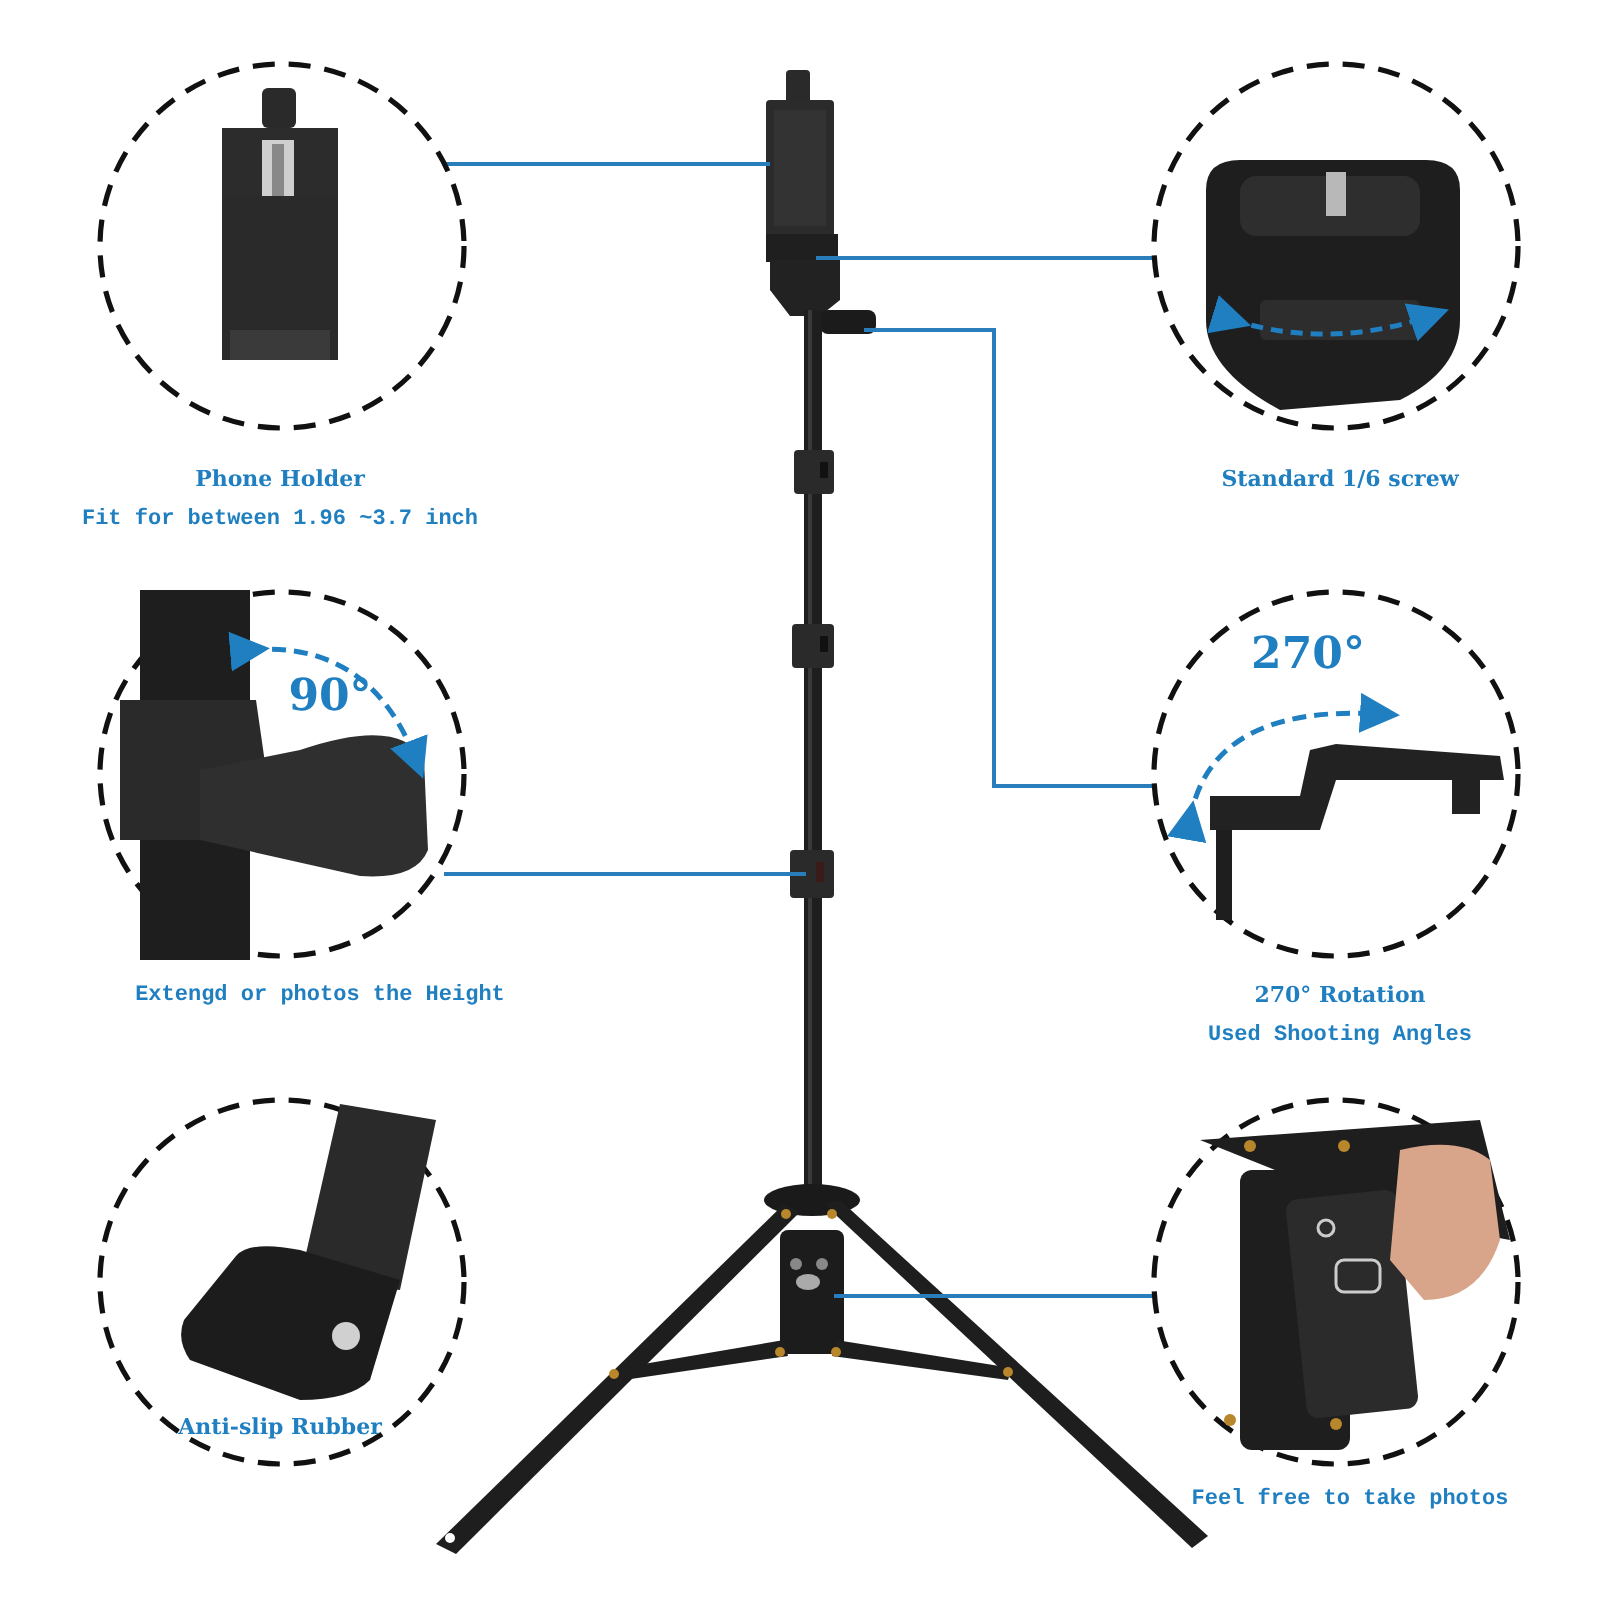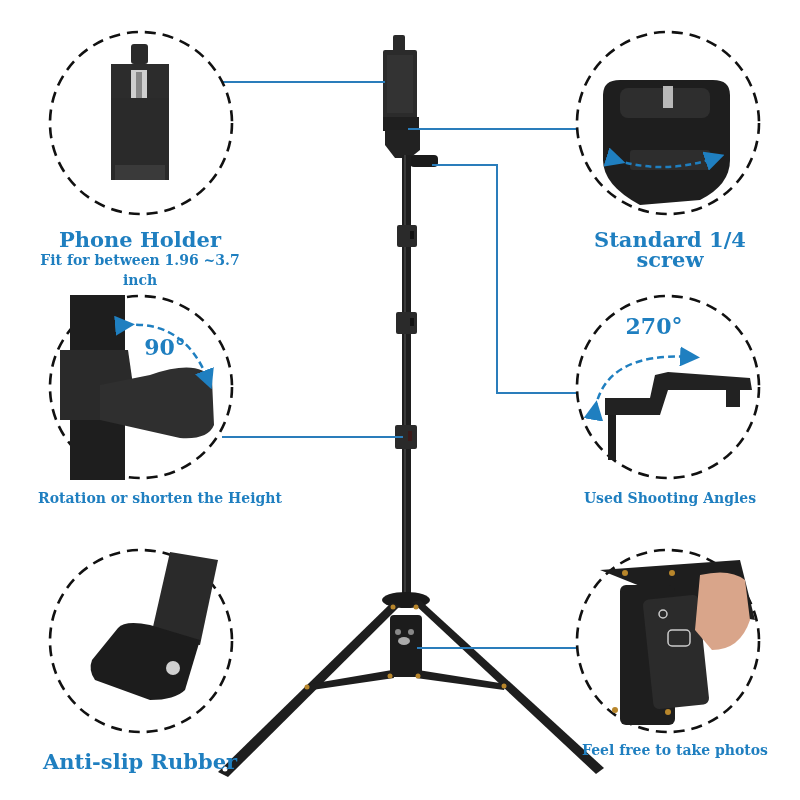--- a/index.html
+++ b/index.html
@@ -1,19 +1,19 @@
 <!DOCTYPE html>
 <html><head>
 <meta charset="utf-8">
 <style>
   html,body{margin:0;padding:0;background:#ffffff;}
   #stage{position:relative;width:800px;height:800px;overflow:hidden;background:#fff;font-family:"DejaVu Serif","Liberation Serif",serif;}
   .caption{position:absolute;text-align:center;color:#1f7fc0;font-weight:bold;line-height:20px;}
-  .caption .t{font-size:21px;display:block;}
-  .caption .s{font-size:14px;display:block;}
+  .caption .t{font-size:11px;display:block;}
+  .caption .s{font-size:11px;display:block;font-family:Liberation Mono, monospace;}
   svg{position:absolute;left:0;top:0;}
 </style>
 </head>
 <body>
 
 <div id="stage">
 
 <svg width="800" height="800" viewBox="0 0 800 800">
   <defs>
     <marker id="arrowB" markerWidth="8" markerHeight="8" refX="4" refY="4" orient="auto">
@@ -128,32 +128,33 @@
   <text x="165" y="355" font-family="'DejaVu Serif','Liberation Serif',serif" font-weight="bold" font-size="22" fill="#1f7fc0" text-anchor="middle">90°</text>
   <text x="654" y="334" font-family="'DejaVu Serif','Liberation Serif',serif" font-weight="bold" font-size="22" fill="#1f7fc0" text-anchor="middle">270°</text>
 </svg>
 
 <div class="caption" style="left:40px;top:230px;width:200px;">
   <span class="t">Phone Holder</span>
   <span class="s">Fit for between 1.96 ~3.7 inch</span>
 </div>
 
 <div class="caption" style="left:560px;top:230px;width:220px;">
-  <span class="t">Standard 1/4 screw</span>
+  <span class="t">Standard 1/6 screw</span>
 </div>
 
 <div class="caption" style="left:20px;top:488px;width:280px;">
-  <span class="s">Rotation or shorten the Height</span>
+  <span class="s">Extengd or photos the Height</span>
 </div>
 
 <div class="caption" style="left:560px;top:488px;width:220px;">
+  <span class="t">270° Rotation</span>
   <span class="s">Used Shooting Angles</span>
 </div>
 
-<div class="caption" style="left:40px;top:704px;width:200px;margin-top:48px;">
+<div class="caption" style="left:40px;top:704px;width:200px;">
   <span class="t">Anti-slip Rubber</span>
 </div>
 
 <div class="caption" style="left:560px;top:740px;width:230px;">
   <span class="s">Feel free to take photos</span>
 </div>
 
 </div>
 
 </body></html>

